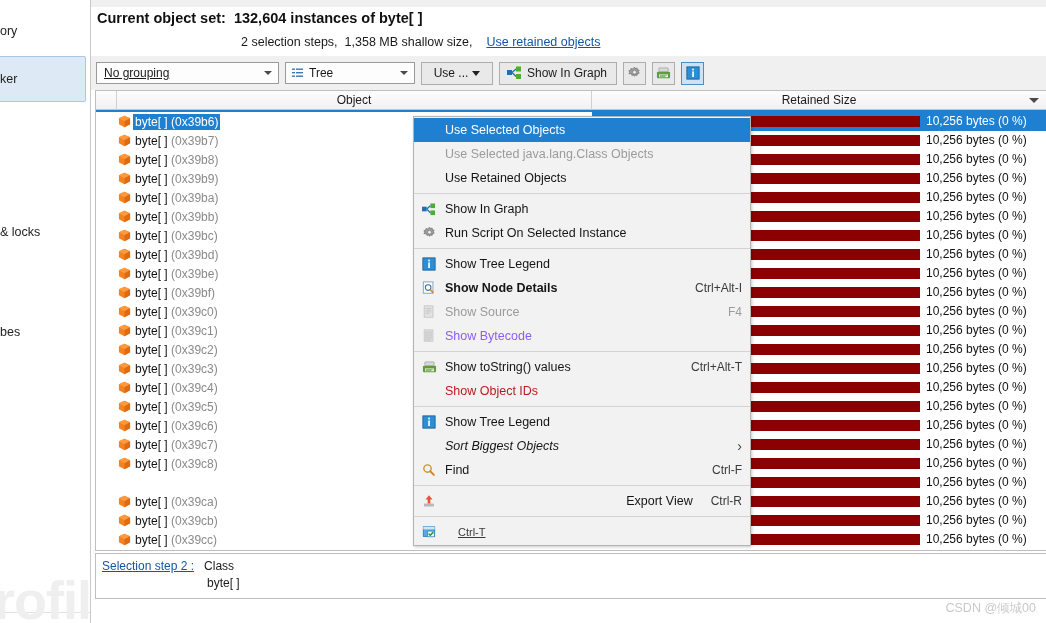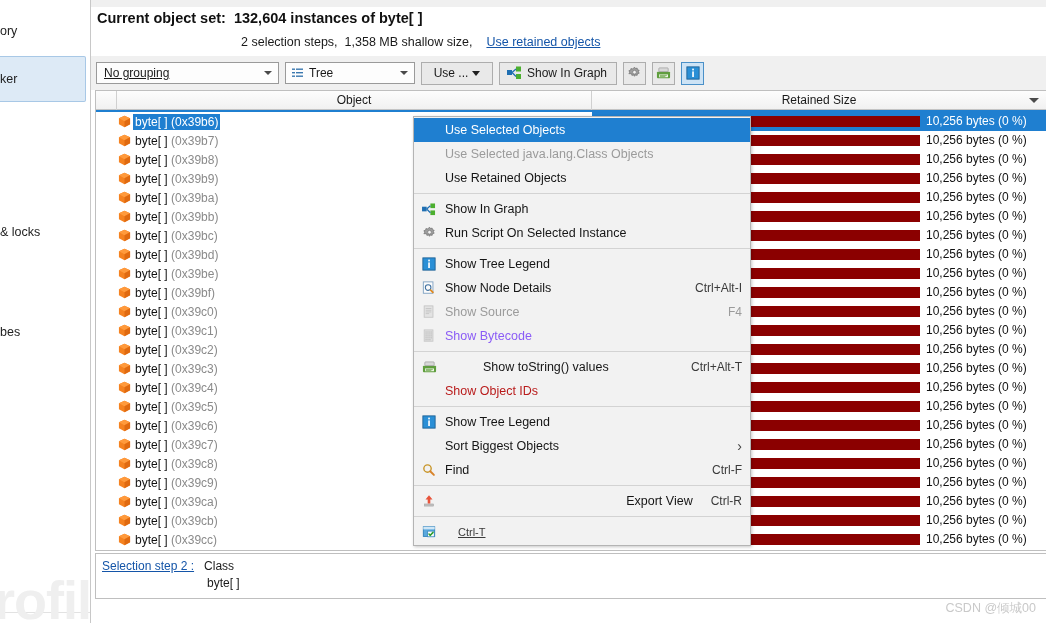--- a/index.html
+++ b/index.html
@@ -543,28 +543,20 @@
                   <path d="M7 6.6 L13 3.6 L13 10 L7 13.2 Z" fill="#e06a10"></path>
                 </svg></span>
               <span class="objlabel"><span class="nm">byte[ ]</span> <span class="addr">(0x39c8)</span></span>
             </div>
             <div class="cell-ret">
               <div class="bar" style="width: 328px;"></div>
               <div class="retlabel">10,256 bytes (0 %)</div>
             </div>
           </div>
           <div class="row">
-            <div class="cell-obj">
-              <span class="cube"><svg width="13" height="13" viewBox="0 0 14 14">
-                  <path d="M7 0.7 L13 3.6 L13 10 L7 13.2 L1 10 L1 3.6 Z" fill="#f58220"></path>
-                  <path d="M7 0.7 L13 3.6 L7 6.6 L1 3.6 Z" fill="#ff9a3c"></path>
-                  <path d="M7 6.6 L13 3.6 L13 10 L7 13.2 Z" fill="#e06a10"></path>
-                </svg></span>
-              <span class="objlabel"><span class="nm">byte[ ]</span> <span class="addr">(0x39c9)</span></span>
-            </div>
             <div class="cell-ret">
               <div class="bar" style="width: 328px;"></div>
               <div class="retlabel">10,256 bytes (0 %)</div>
             </div>
           </div>
           <div class="row">
             <div class="cell-obj">
               <span class="cube"><svg width="13" height="13" viewBox="0 0 14 14">
                   <path d="M7 0.7 L13 3.6 L13 10 L7 13.2 L1 10 L1 3.6 Z" fill="#f58220"></path>
                   <path d="M7 0.7 L13 3.6 L7 6.6 L1 3.6 Z" fill="#ff9a3c"></path>
@@ -665,21 +657,21 @@
         <span style="flex: 1 1 0%; padding-left: 5px;">Show Tree Legend</span>
       </div>
       <div style="height: 24px; display: flex; align-items: center; padding-left: 4px; padding-right: 8px; box-sizing: border-box; position: relative; background: transparent; color: rgb(21, 21, 21); font-size: 12.5px; white-space: nowrap; cursor: pointer;">
         <span style="width: 22px; min-width: 22px; display: flex; align-items: center; justify-content: center;">
           <svg width="14" height="14" viewBox="0 0 16 16">
             <rect x="1.5" y="1" width="11" height="13" fill="#fbfbfb" stroke="#7a9ec0" stroke-width="1"></rect>
             <circle cx="7" cy="7.5" r="3.2" fill="none" stroke="#3c6e9e" stroke-width="1.2"></circle>
             <path d="M9.4 9.9 L13 13.6" stroke="#e08a20" stroke-width="2"></path>
           </svg>
         </span>
-        <span style="flex: 1 1 0%; padding-left: 5px;">Show Node Details</span>
+        <span style="flex: 1 1 0%; padding-left: 5px; font-weight: bold;">Show Node Details</span>
         <span style="color: rgb(58, 58, 58); font-size: 12px; padding-left: 18px;">Ctrl+Alt-I</span>
       </div>
       <div style="height: 24px; display: flex; align-items: center; padding-left: 4px; padding-right: 8px; box-sizing: border-box; position: relative; background: transparent; color: rgb(155, 155, 155); font-size: 12.5px; white-space: nowrap; cursor: default;">
         <span style="width: 22px; min-width: 22px; display: flex; align-items: center; justify-content: center; opacity: 0.55;">
           <svg width="14" height="14" viewBox="0 0 16 16">
             <rect x="2.5" y="1" width="10" height="13" fill="#d8d8d8" stroke="#a0a0a0" stroke-width="1"></rect>
             <rect x="4.2" y="3.5" width="6.5" height="0.9" fill="#9a9a9a"></rect>
             <rect x="4.2" y="5.5" width="6.5" height="0.9" fill="#9a9a9a"></rect>
             <rect x="4.2" y="7.5" width="6.5" height="0.9" fill="#9a9a9a"></rect>
             <rect x="4.2" y="9.5" width="4" height="0.9" fill="#9a9a9a"></rect>
@@ -711,21 +703,21 @@
               <rect x="10.6" y="9.4" width="0.9" height="1.3"></rect>
               <rect x="4" y="11.6" width="1.3" height="1.3"></rect>
               <rect x="6.2" y="11.6" width="1.3" height="1.3"></rect>
               <rect x="8.4" y="11.6" width="1.3" height="1.3"></rect>
             </g>
           </svg>
         </span>
         <span style="flex: 1 1 0%; padding-left: 5px;">Show Bytecode</span>
       </div>
       <div style="height: 1px; background: rgb(211, 211, 211); margin: 3px 0px;"></div>
-      <div style="height: 24px; display: flex; align-items: center; padding-left: 4px; padding-right: 8px; box-sizing: border-box; position: relative; background: transparent; color: rgb(21, 21, 21); font-size: 12.5px; white-space: nowrap; cursor: pointer; gap: 38px;">
+      <div style="height: 24px; display: flex; align-items: center; padding-left: 4px; padding-right: 8px; box-sizing: border-box; position: relative; background: transparent; color: rgb(21, 21, 21); font-size: 12.5px; white-space: nowrap; cursor: pointer;">
         <span style="width: 22px; min-width: 22px; display: flex; align-items: center; justify-content: center;">
           <svg width="15" height="15" viewBox="0 0 16 16">
             <rect x="1" y="6" width="14" height="7" rx="1" fill="#5f9e3d"></rect>
             <rect x="3" y="2" width="10" height="4" rx="0.8" fill="#d8d8d8" stroke="#8a8a8a" stroke-width="0.6"></rect>
             <rect x="3.2" y="9" width="9.6" height="3" fill="#eaf3e2"></rect>
             <rect x="4" y="9.7" width="7.5" height="0.7" fill="#5f9e3d"></rect>
             <rect x="4" y="10.9" width="6" height="0.7" fill="#5f9e3d"></rect>
           </svg>
         </span>
         <span style="flex: 1 1 0%; padding-left: 5px;">Show toString() values</span>
@@ -741,21 +733,21 @@
           <svg width="14" height="14" viewBox="0 0 16 16">
             <rect x="1" y="1" width="14" height="14" fill="#2a8fd6" stroke="#1b5f93" stroke-width="1"></rect>
             <rect x="7.1" y="3" width="1.9" height="2" fill="#fff"></rect>
             <rect x="7.1" y="6.2" width="1.9" height="6.4" fill="#fff"></rect>
           </svg>
         </span>
         <span style="flex: 1 1 0%; padding-left: 5px;">Show Tree Legend</span>
       </div>
       <div style="height: 24px; display: flex; align-items: center; padding-left: 4px; padding-right: 8px; box-sizing: border-box; position: relative; background: transparent; color: rgb(21, 21, 21); font-size: 12.5px; white-space: nowrap; cursor: pointer;">
         <span style="width: 22px; min-width: 22px; display: flex; align-items: center; justify-content: center;"></span>
-        <span style="flex: 1 1 0%; padding-left: 5px;">Sort Biggest Objects</span>
+        <span style="flex: 1 1 0%; padding-left: 5px; font-style: italic;">Sort Biggest Objects</span>
         <span style="font-size: 14px; color: rgb(68, 68, 68); padding-left: 10px;">›</span>
       </div>
       <div style="height: 24px; display: flex; align-items: center; padding-left: 4px; padding-right: 8px; box-sizing: border-box; position: relative; background: transparent; color: rgb(21, 21, 21); font-size: 12.5px; white-space: nowrap; cursor: pointer;">
         <span style="width: 22px; min-width: 22px; display: flex; align-items: center; justify-content: center;">
           <svg width="14" height="14" viewBox="0 0 16 16">
             <circle cx="6.3" cy="6.3" r="4.2" fill="none" stroke="#c8962a" stroke-width="1.6"></circle>
             <path d="M9.4 9.4 L13.6 13.6" stroke="#d8832a" stroke-width="2.2" stroke-linecap="round"></path>
           </svg>
         </span>
         <span style="flex: 1 1 0%; padding-left: 5px;">Find</span>

